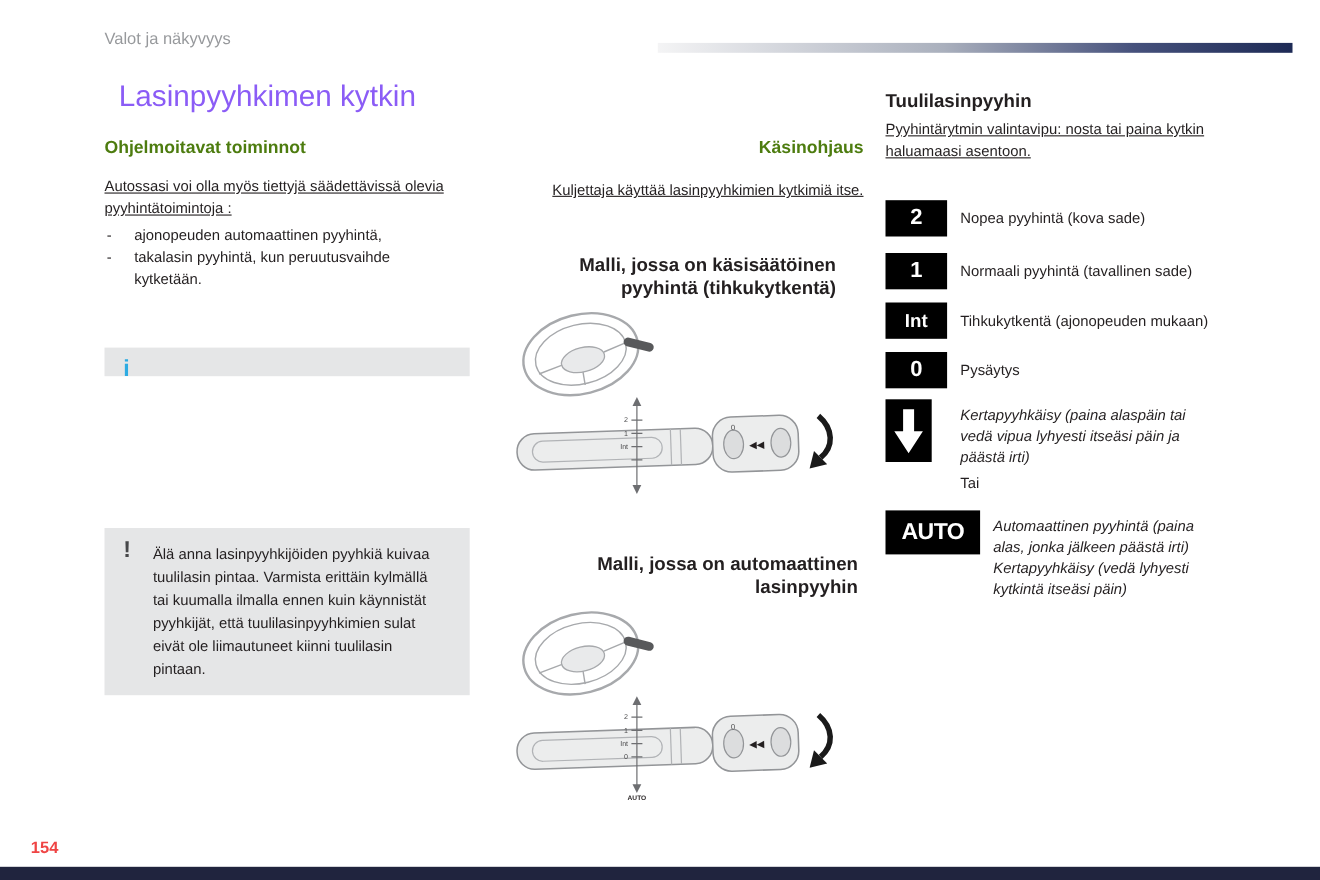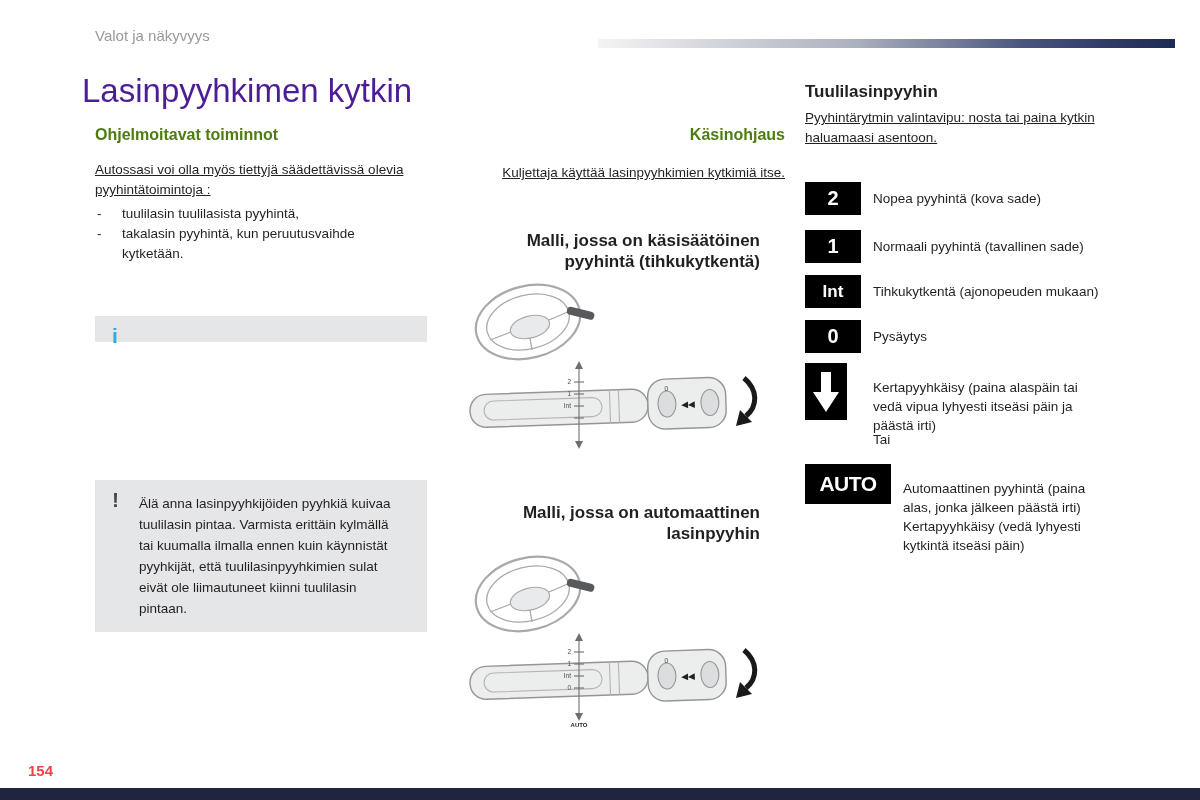--- a/index.html
+++ b/index.html
@@ -5,21 +5,21 @@
   * { margin:0; padding:0; box-sizing:border-box; }
   html, body { background:#ffffff; }
   body { font-family:"Liberation Sans","DejaVu Sans",sans-serif; color:#231f20; }
 
   .page { position:relative; width:1200px; height:800px; background:#fff; overflow:hidden; }
 
   .section-header { position:absolute; left:95px; top:27px; font-size:15px; color:#97999c; }
   .top-rule { position:absolute; left:598px; top:39px; width:577px; height:9px;
               background:linear-gradient(to right,#f4f4f5 0%,#aab0bd 45%,#46517c 75%,#1d2a55 100%); }
 
-  .doc-title { position:absolute; left:82px; top:72px; font-size:33px; font-weight:normal; color:#4c1d95; }
+  .doc-title { position:absolute; left:108px; top:72px; font-size:27px; font-weight:normal; color:#8b5cf6; }
 
   .col-left  { position:absolute; left:95px;  top:126px; width:332px; height:560px; }
   .col-mid   { position:absolute; left:460px; top:126px; width:325px; height:645px;text-align:right; }
   .col-right { position:absolute; left:805px; top:82px;  width:312px; height:500px; }
 
   .col-heading { font-size:16px; font-weight:bold; color:#4d7c0f; }
   .body-text { font-size:13.5px; line-height:20px; color:#231f20;text-decoration:underline; }
 
   .lc-intro { position:absolute; top:34px; left:0; width:310px; }
   .lc-bullets { position:absolute; top:78px; left:0; width:317px; }
@@ -31,40 +31,40 @@
   .note-icon { position:absolute; left:17px; top:9px; font-size:21px; font-weight:bold; }
   .note-info { top:190px; }
   .note-warning { top:354px; }
   .icon-info { color:#2dabe2; }
   .icon-warning { color:#47484a; }
 
   .mc-intro { position:absolute; top:37px; left:0; width:325px; }
   .sub-heading { position:absolute; left:0; width:300px; font-size:17px; font-weight:bold;
                  line-height:21px; color:#231f20; }
   .sub-manual { top:104px; }
-  .sub-auto { top:376px; }
+  .sub-auto { top:376px;margin-left:20px; }
   .illustration { position:absolute; left:0; width:325px; height:212px; }
   .illus-manual { top:152px; }
   .illus-auto { top:424px; }
   .wheel { position:absolute; left:8px; top:0; }
   .stalk { position:absolute; left:0; top:74px; }
 
   .rc-heading { font-size:17px; font-weight:bold; }
   .rc-intro { position:absolute; top:26px; left:0; width:300px; }
 
   .wiper-row { position:absolute; left:0; width:312px; }
   .badge { position:absolute; left:0; top:0; background:#000; color:#fff;
            display:flex; align-items:center; justify-content:center; font-weight:bold; }
   .badge-sm { width:56px; height:33px; font-size:20px; }
   .badge-int { font-size:17px; }
   .badge-arrow { width:42px; height:57px; }
   .badge-auto { width:86px; height:40px; font-size:21px; letter-spacing:-0.5px; }
   .row-text { position:absolute; left:68px; width:232px; font-size:13.5px; line-height:19px; }
   .row-single { top:7px; }
-  .row-multi { top:15px; }
+  .row-multi { top:5px;font-style:italic; }
   .auto-text { left:98px; width:214px; }
   .or-label { position:absolute; left:68px; top:350px; font-size:13.5px; }
 
   .r1 { top:100px; } .r2 { top:148px; } .r3 { top:193px; } .r4 { top:238px; }
   .r5 { top:281px; } .r6 { top:382px; }
 
   .page-number { position:absolute; left:28px; top:762px; font-size:15px; font-weight:bold; color:#ef4444; }
   .bottom-bar { position:absolute; left:0; top:788px; width:1200px; height:12px; background:#20243e; }
 </style>
 </head>
@@ -77,21 +77,21 @@
 
   <h1 class="doc-title">Lasinpyyhkimen kytkin</h1>
 
   <div class="col-left">
     <h2 class="col-heading">Ohjelmoitavat toiminnot</h2>
     <p class="body-text lc-intro">Autossasi voi olla myös tiettyjä säädettävissä olevia pyyhintätoimintoja :</p>
 
     <div class="lc-bullets">
       <div class="bullet">
         <span class="dash">-</span>
-        <span>tuulilasin tuulilasista pyyhintä,</span>
+        <span>ajonopeuden automaattinen pyyhintä,</span>
       </div>
       <div class="bullet">
         <span class="dash">-</span>
         <span>takalasin pyyhintä, kun peruutusvaihde kytketään.</span>
       </div>
     </div>
 
     <div class="note-box note-info">
       <span class="note-icon icon-info">i</span>
     </div>

